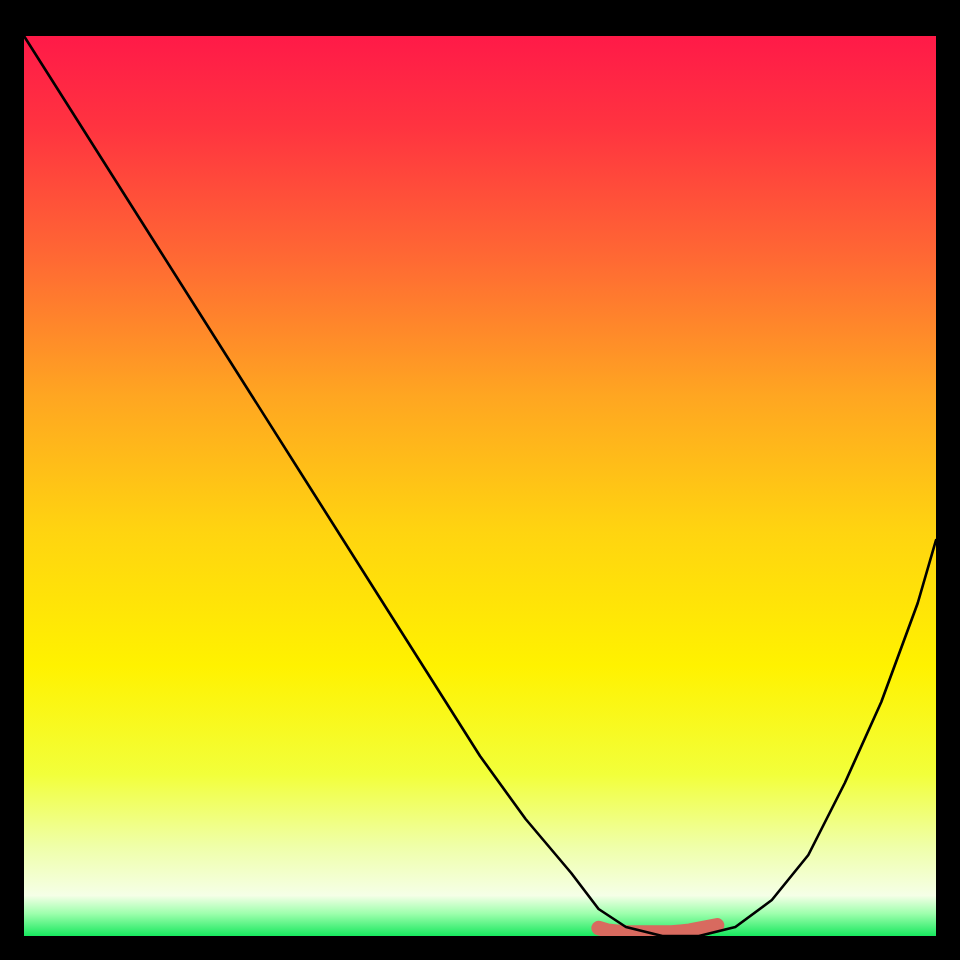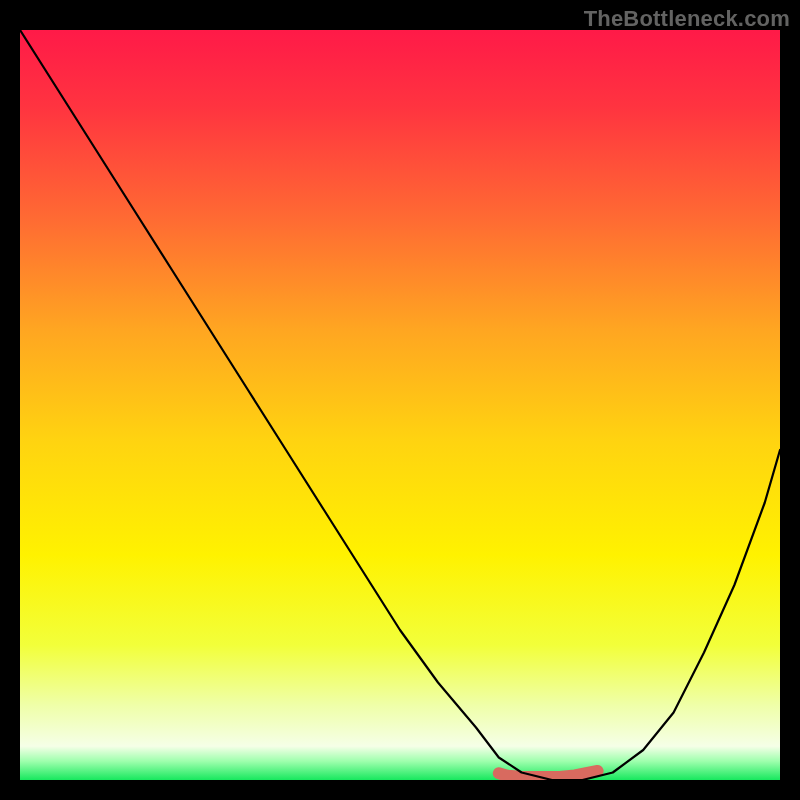--- a/index.html
+++ b/index.html
@@ -26,21 +26,20 @@
     top: 30px;
     width: 760px;
     height: 750px;
   }
   .plot svg { display: block; }
 </style>
 </head>
 <body>
 
 <div class="frame">
-  <div class="watermark">TheBottleneck.com</div>
   <div class="plot">
     <svg id="chart-svg" width="760" height="750" viewBox="0 0 760 750" preserveAspectRatio="none">
         <defs>
           <linearGradient id="bg-grad" x1="0" y1="0" x2="0" y2="1">
             <stop offset="0%" stop-color="#ff1a48"></stop>
             <stop offset="10%" stop-color="#ff3340"></stop>
             <stop offset="25%" stop-color="#ff6a33"></stop>
             <stop offset="40%" stop-color="#ffa621"></stop>
             <stop offset="55.00000000000001%" stop-color="#ffd410"></stop>
             <stop offset="70%" stop-color="#fff200"></stop>

